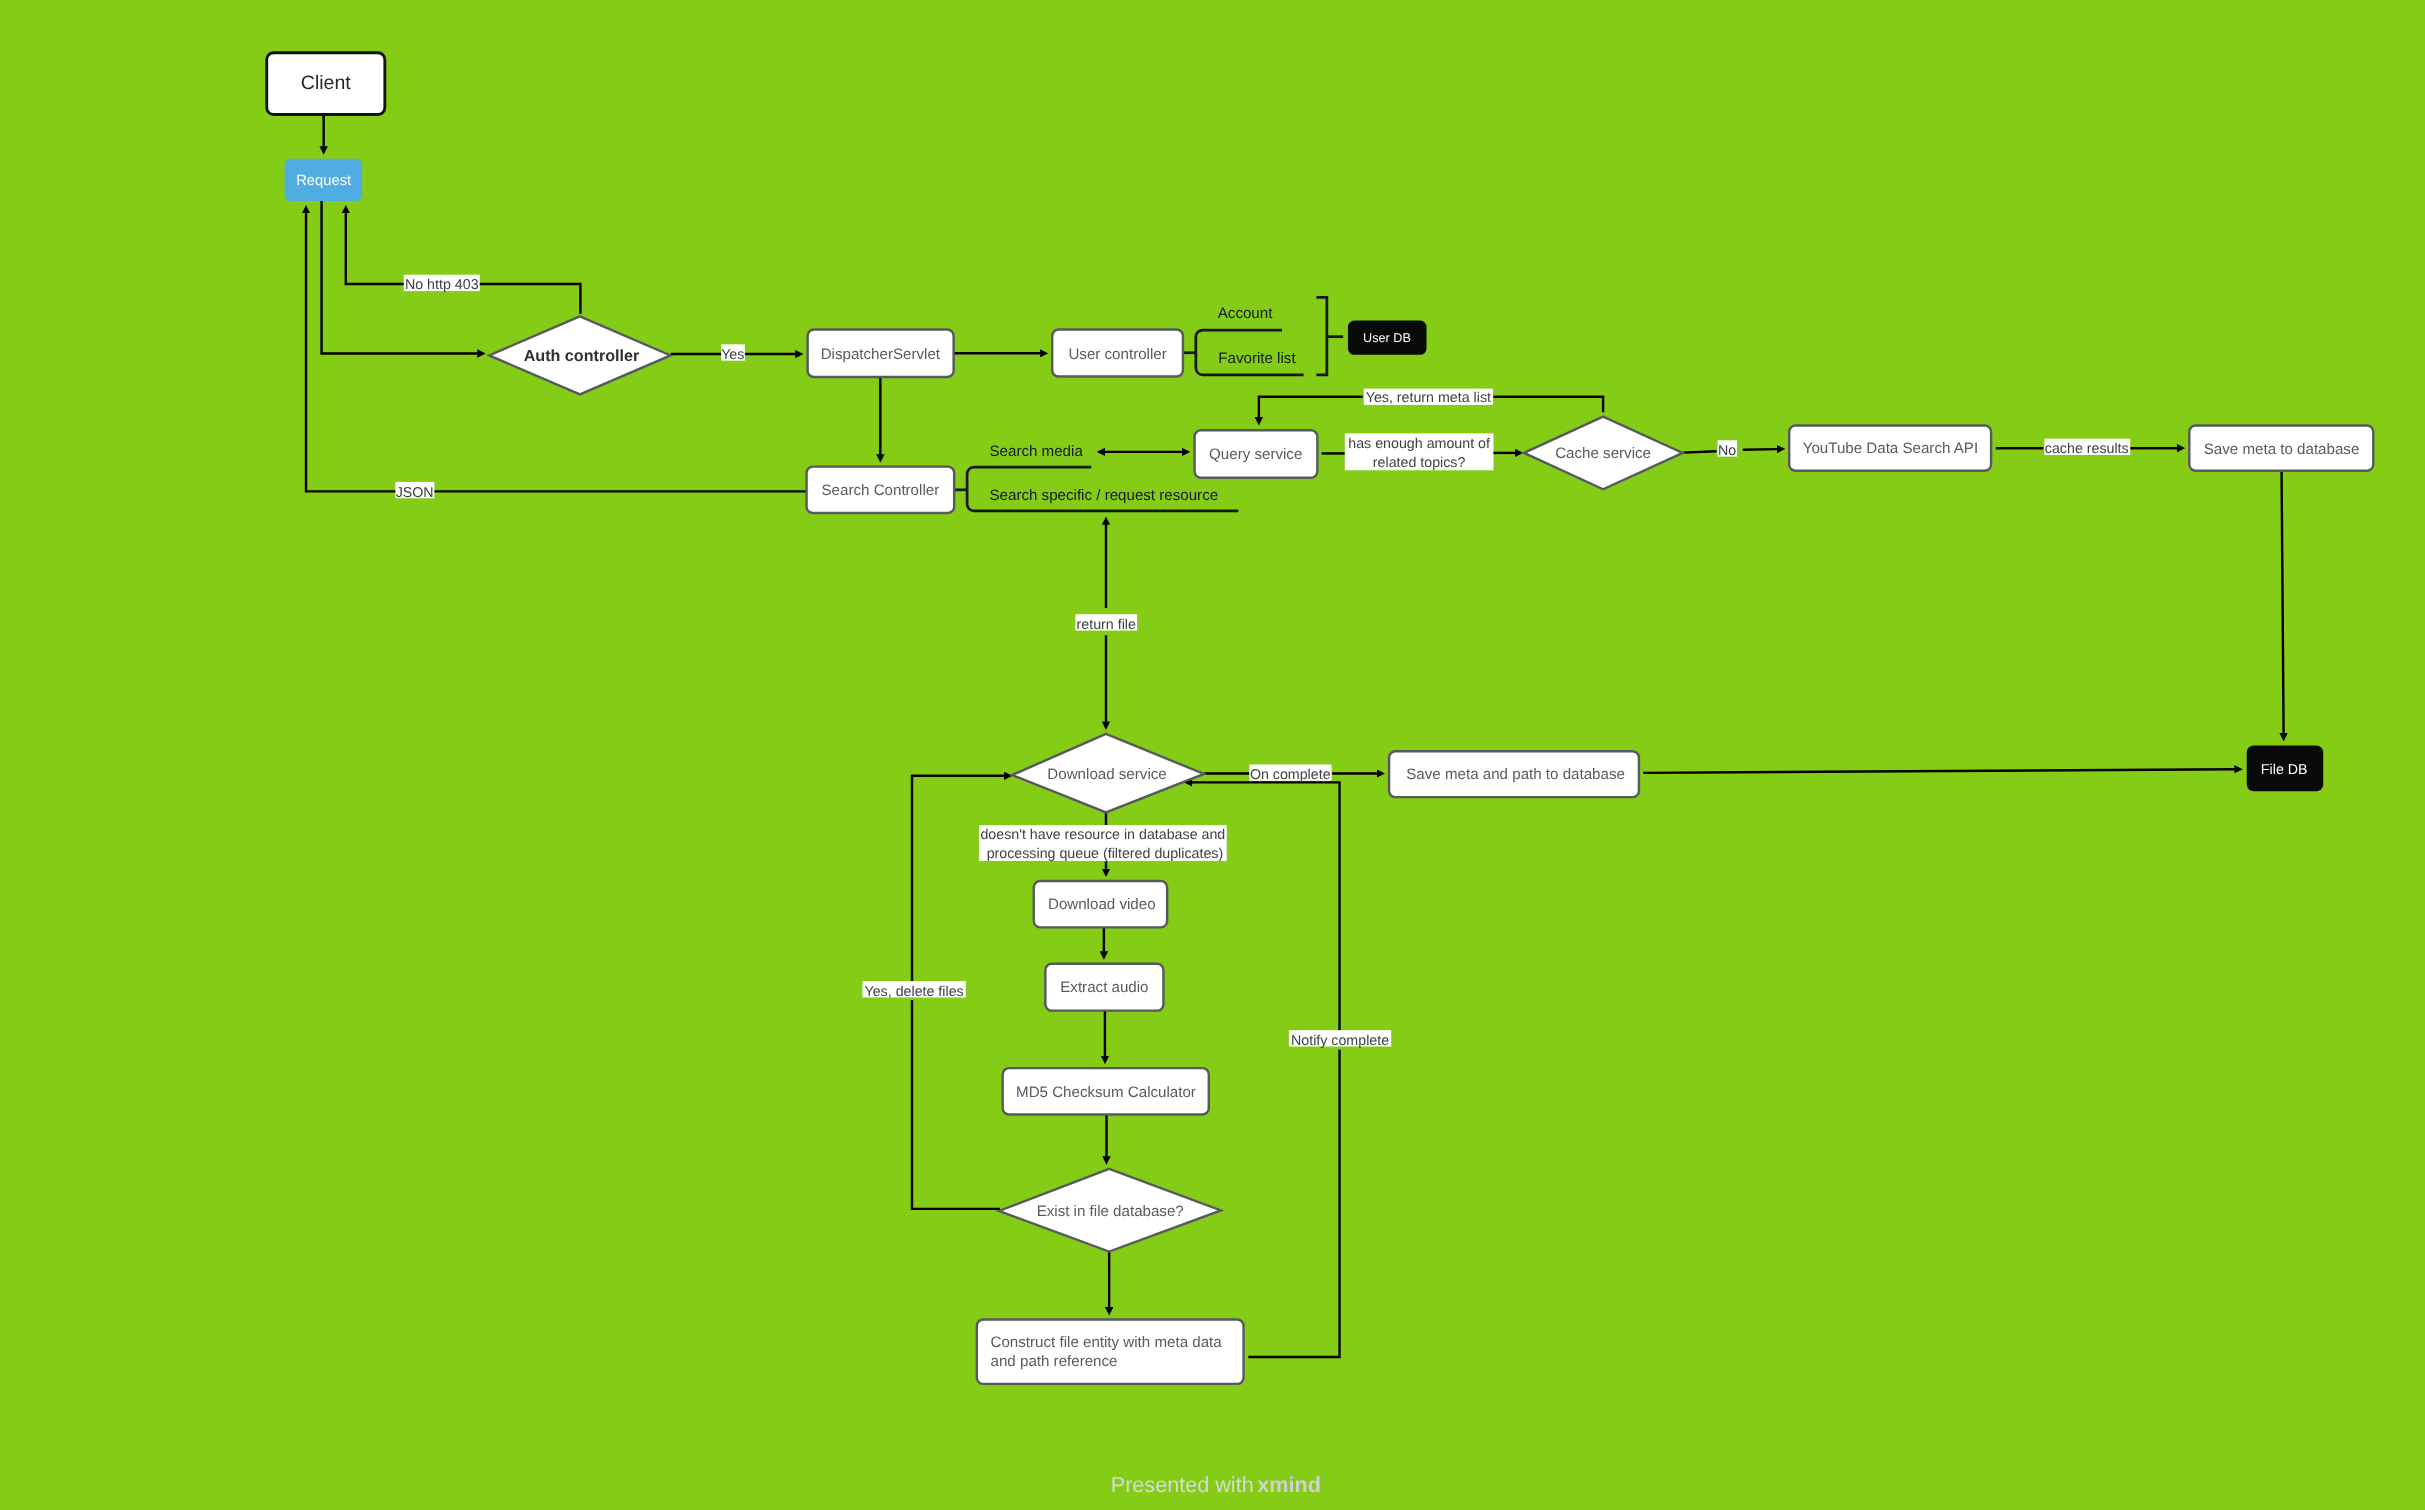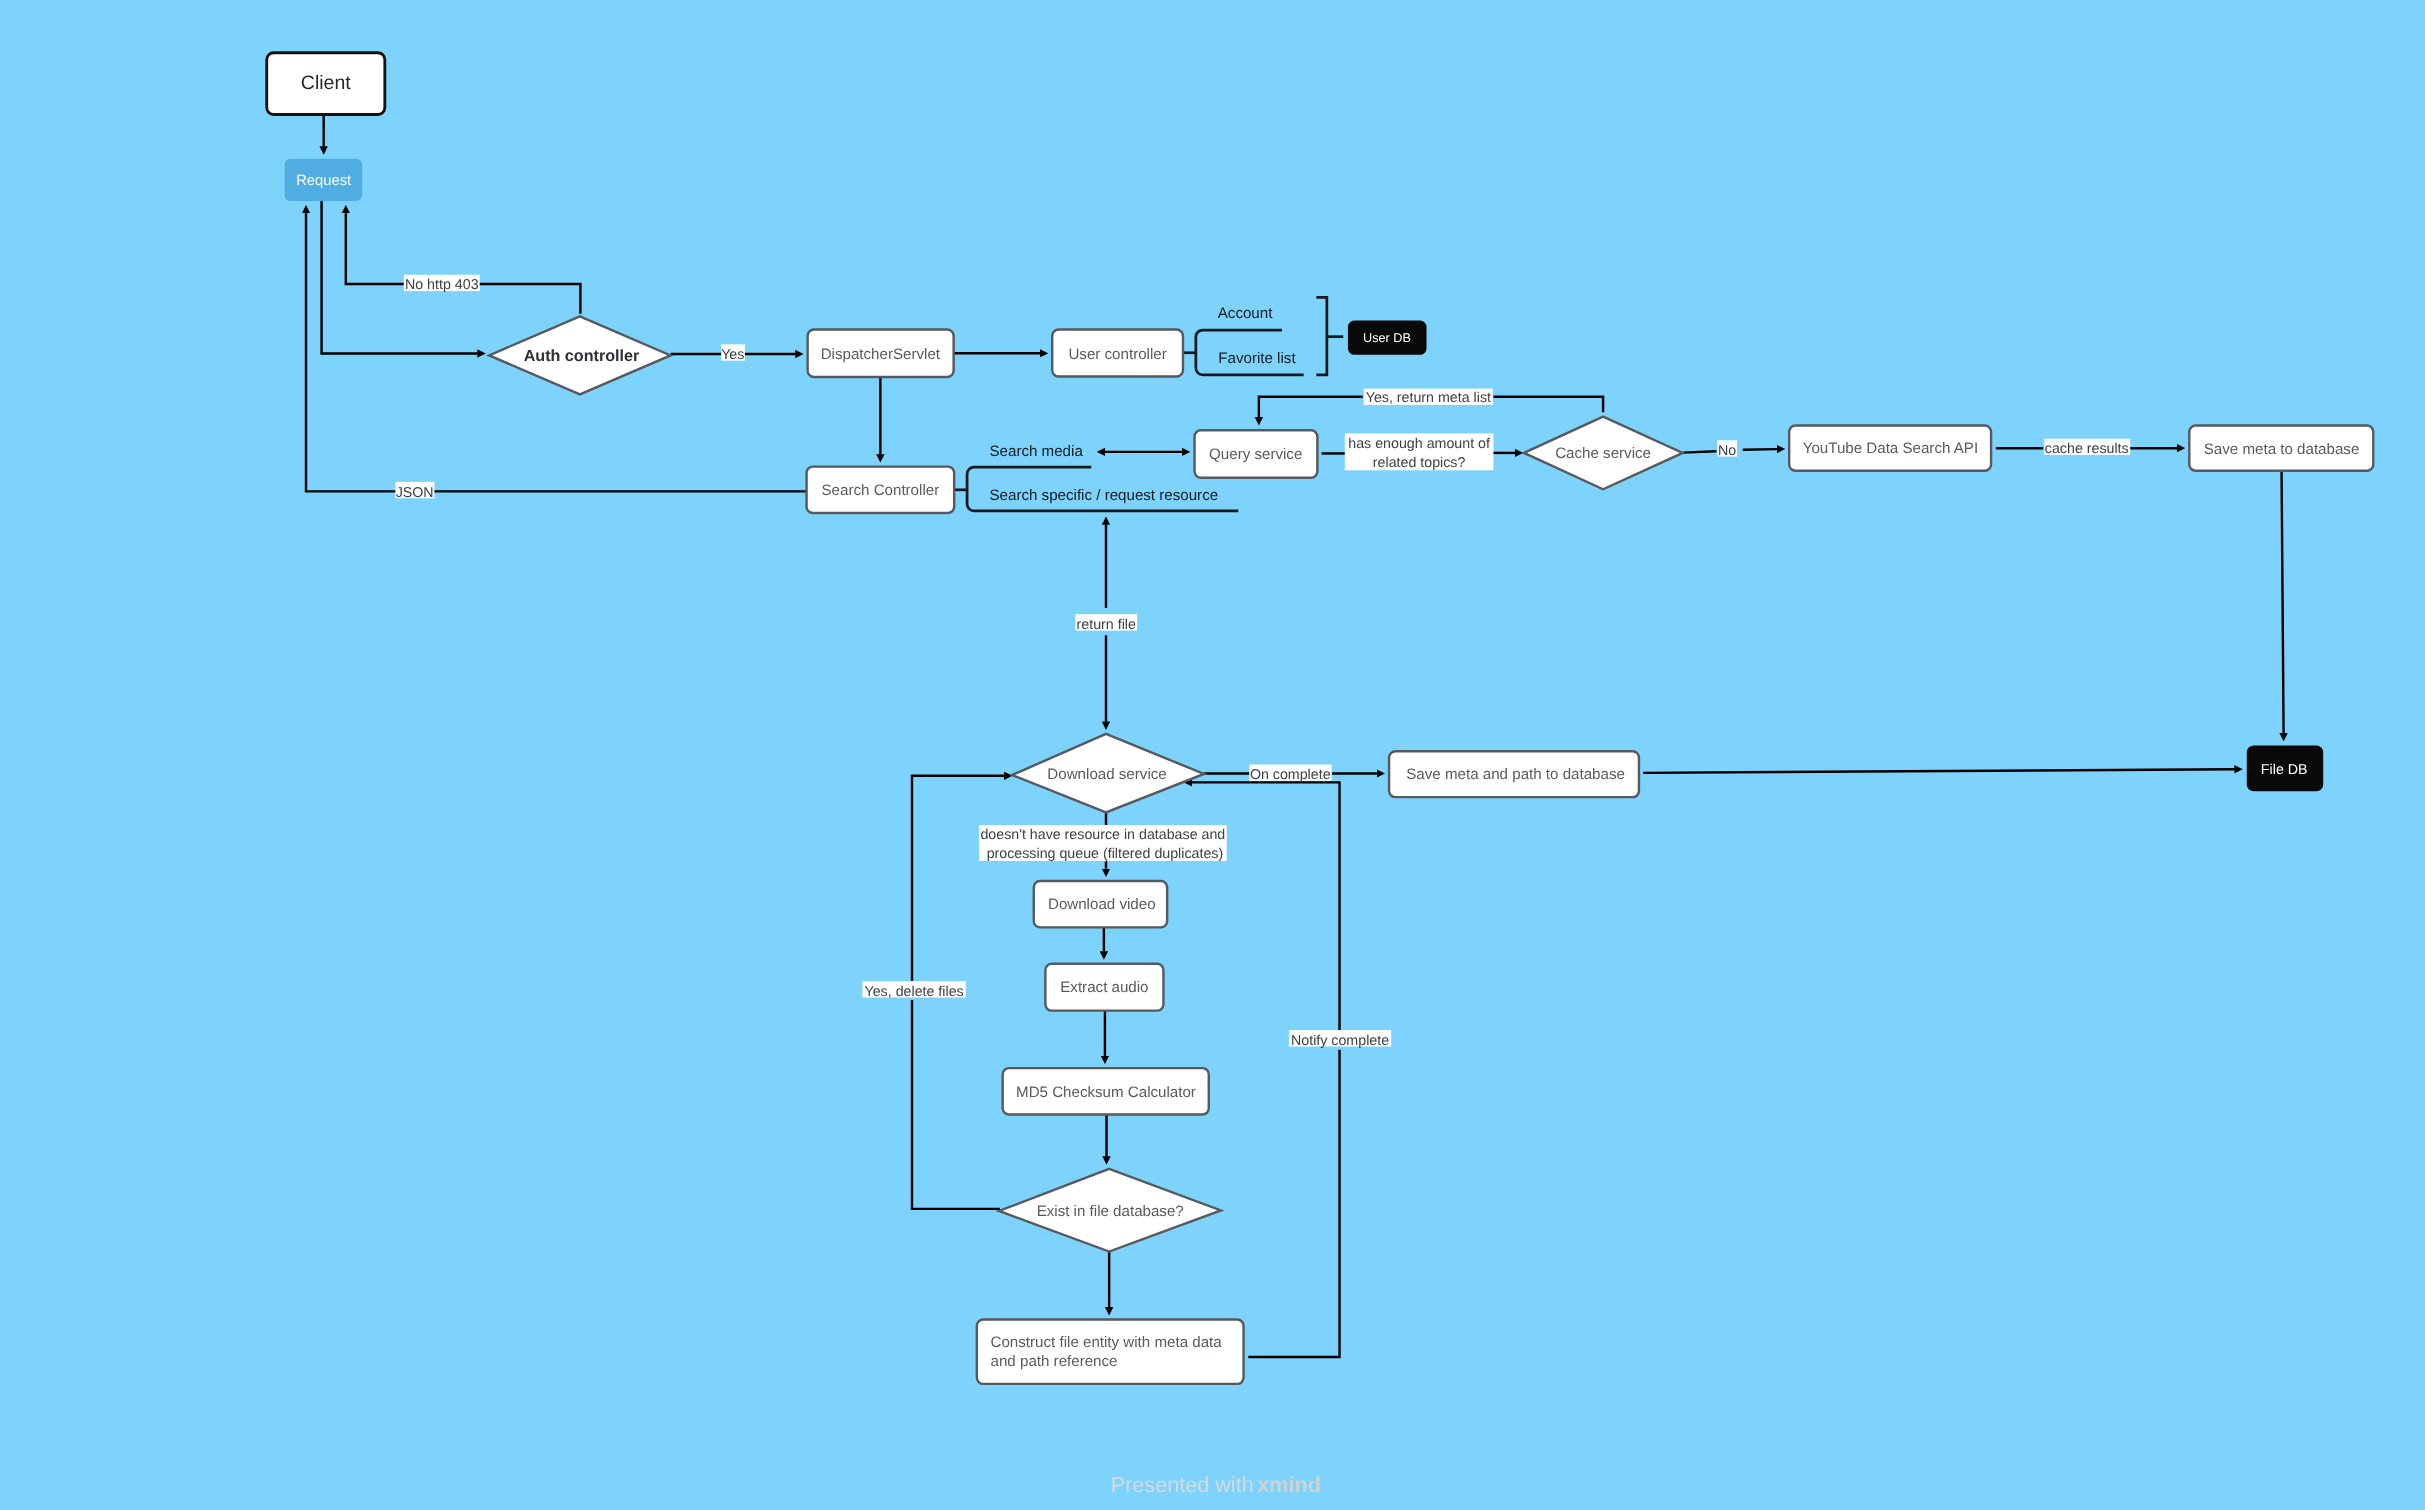--- a/index.html
+++ b/index.html
@@ -1,19 +1,19 @@
 <!DOCTYPE html>
 <html style="font-size:8.4px"><head>
 <meta charset="utf-8">
 <title>Service flowchart</title>
 <style>
   html,body{margin:0;padding:0;background:#ffffff;}
   *{-webkit-font-smoothing:antialiased;text-rendering:geometricPrecision;}
   body{width:2426px;height:1511px;overflow:hidden;font-family:"Liberation Sans",sans-serif;}
-  #stage{position:relative;width:2426px;height:1511px;background:#7dd3fc;overflow:hidden;}
+  #stage{position:relative;width:2426px;height:1511px;background:#84cc16;overflow:hidden;}
   svg#diagram{position:absolute;left:0;top:0;width:2426px;height:1511px;display:block;transform:translateZ(0);}
   svg text{font-family:"Liberation Sans",sans-serif;}
   .t-node{font-size:28.7px;fill:#585b5e;}
   .t-white{font-size:28px;fill:#ffffff;}
   .t-white-sm{font-size:24px;fill:#ffffff;}
   .t-white-md{font-size:27px;fill:#ffffff;}
   .t-edge{font-size:27px;fill:#3d4145;}
   .t-root{font-size:37px;fill:#22262b;}
   .t-bold{font-size:30.6px;fill:#2d3135;font-weight:bold;}
   .t-branch{font-size:28.7px;fill:#141a22;}

